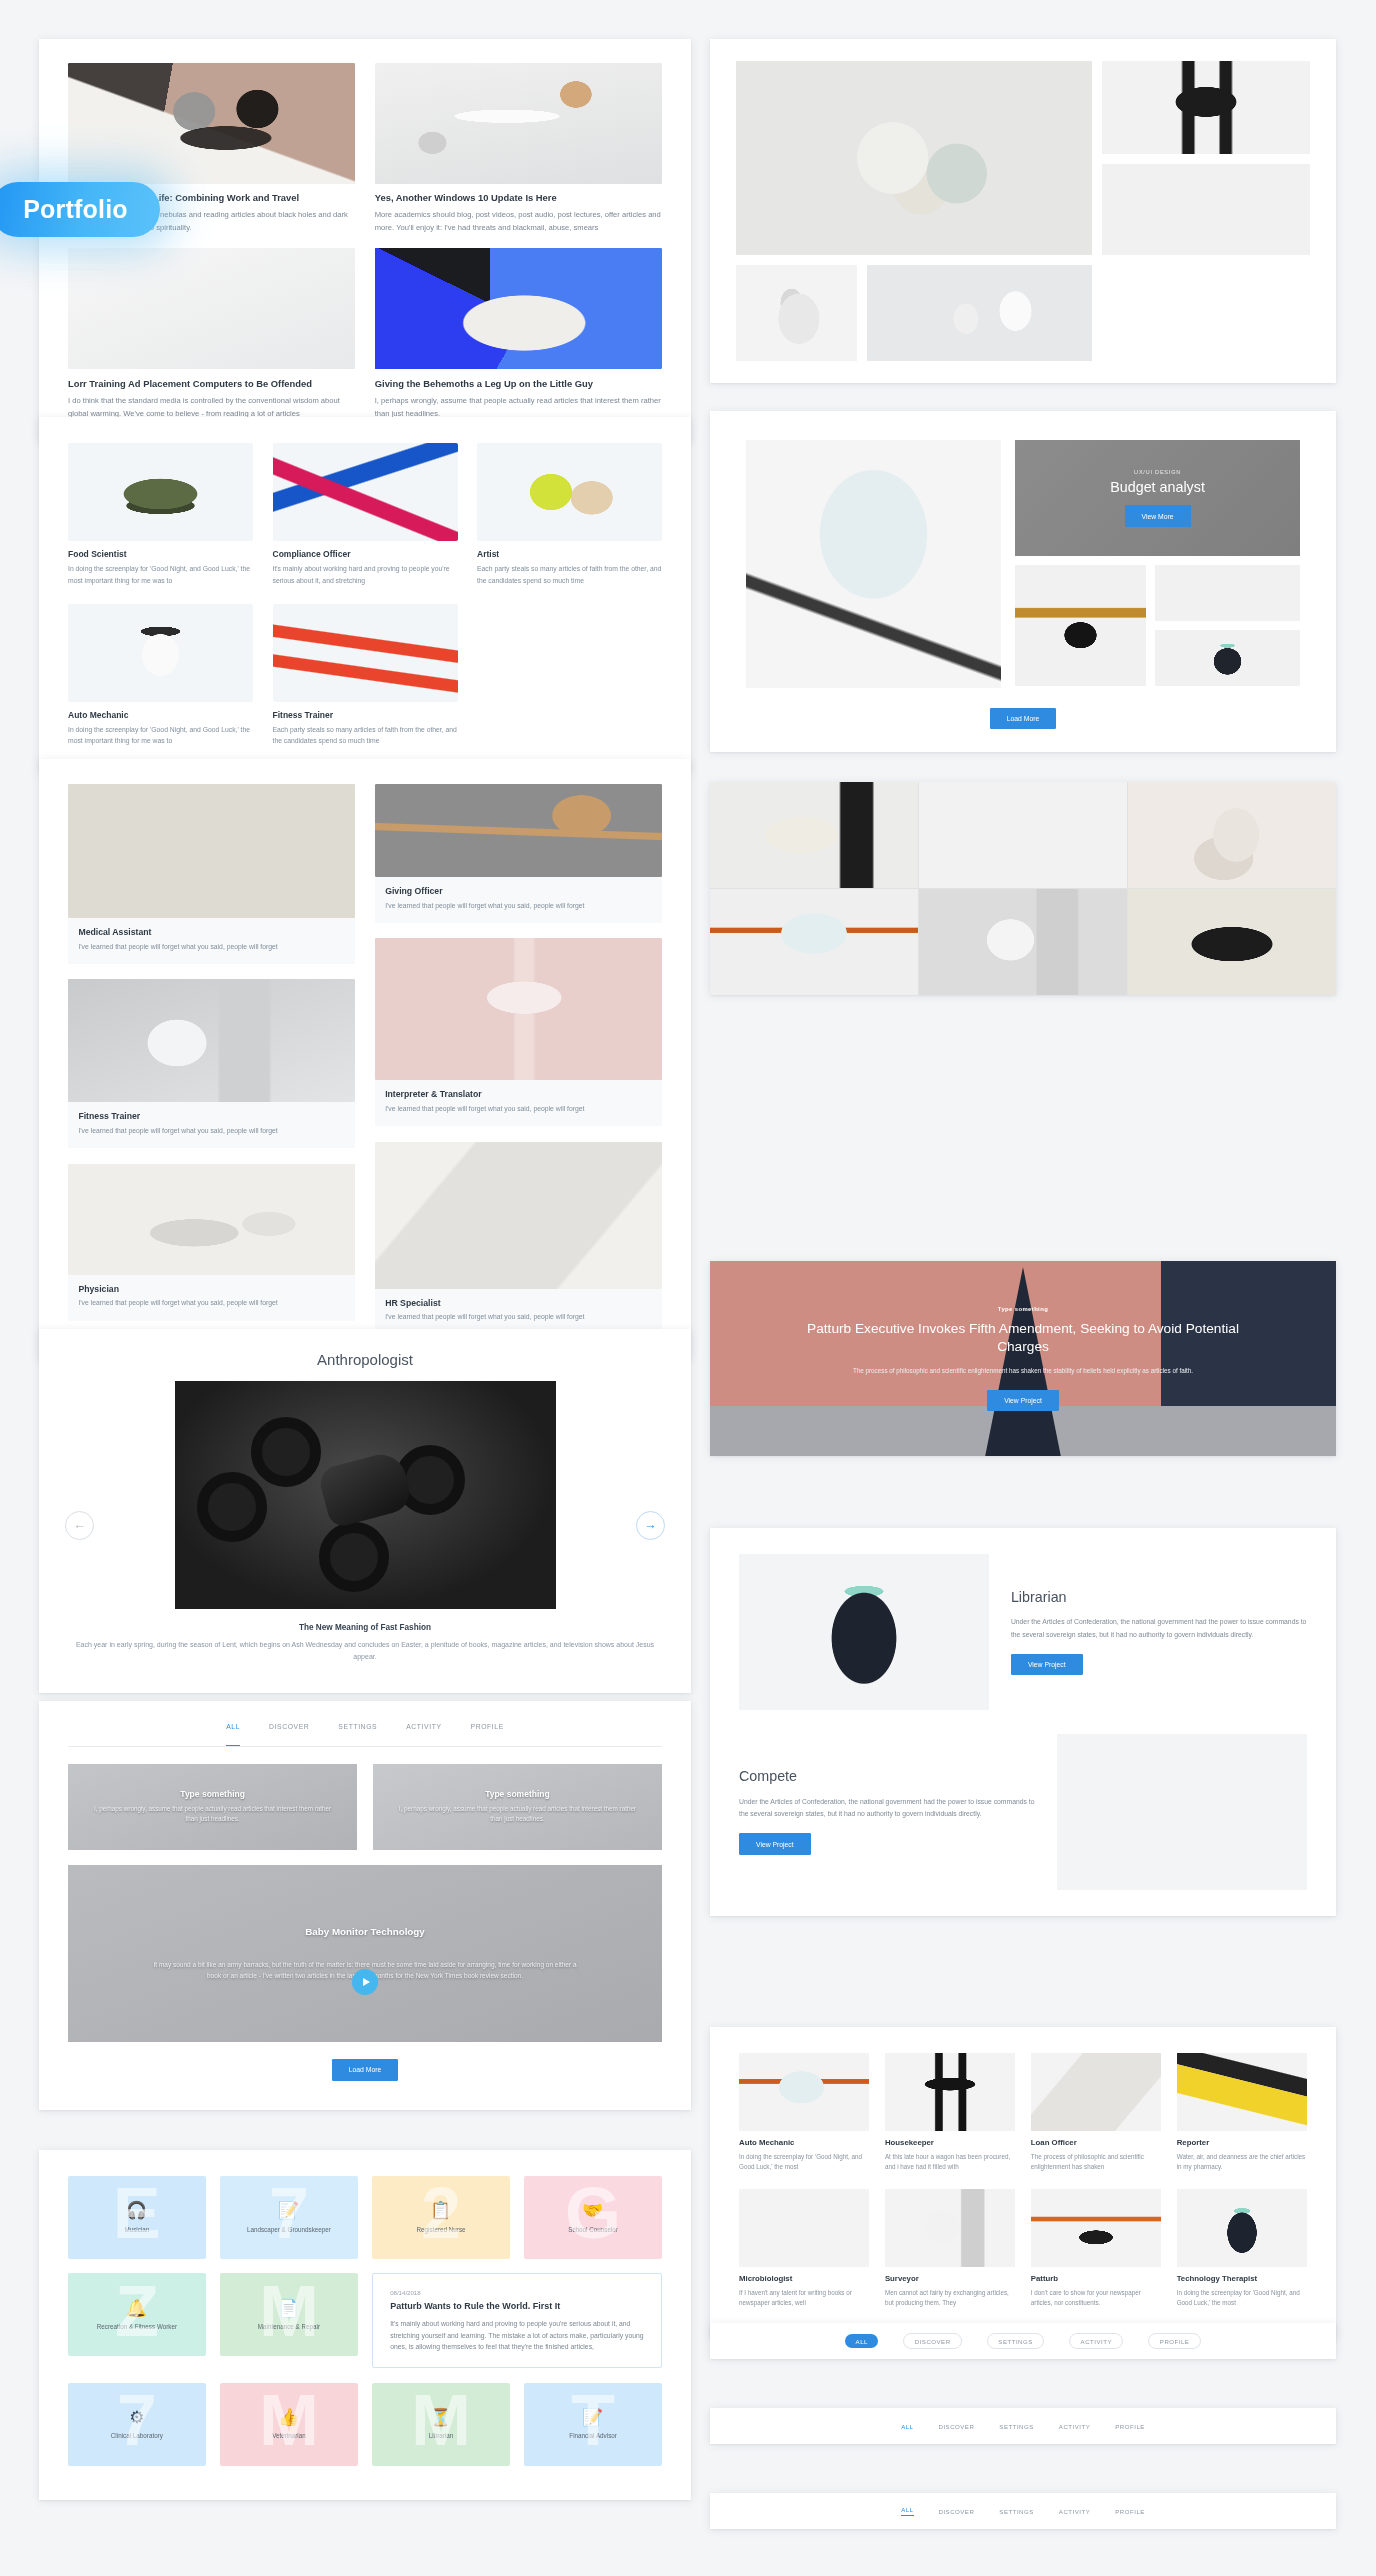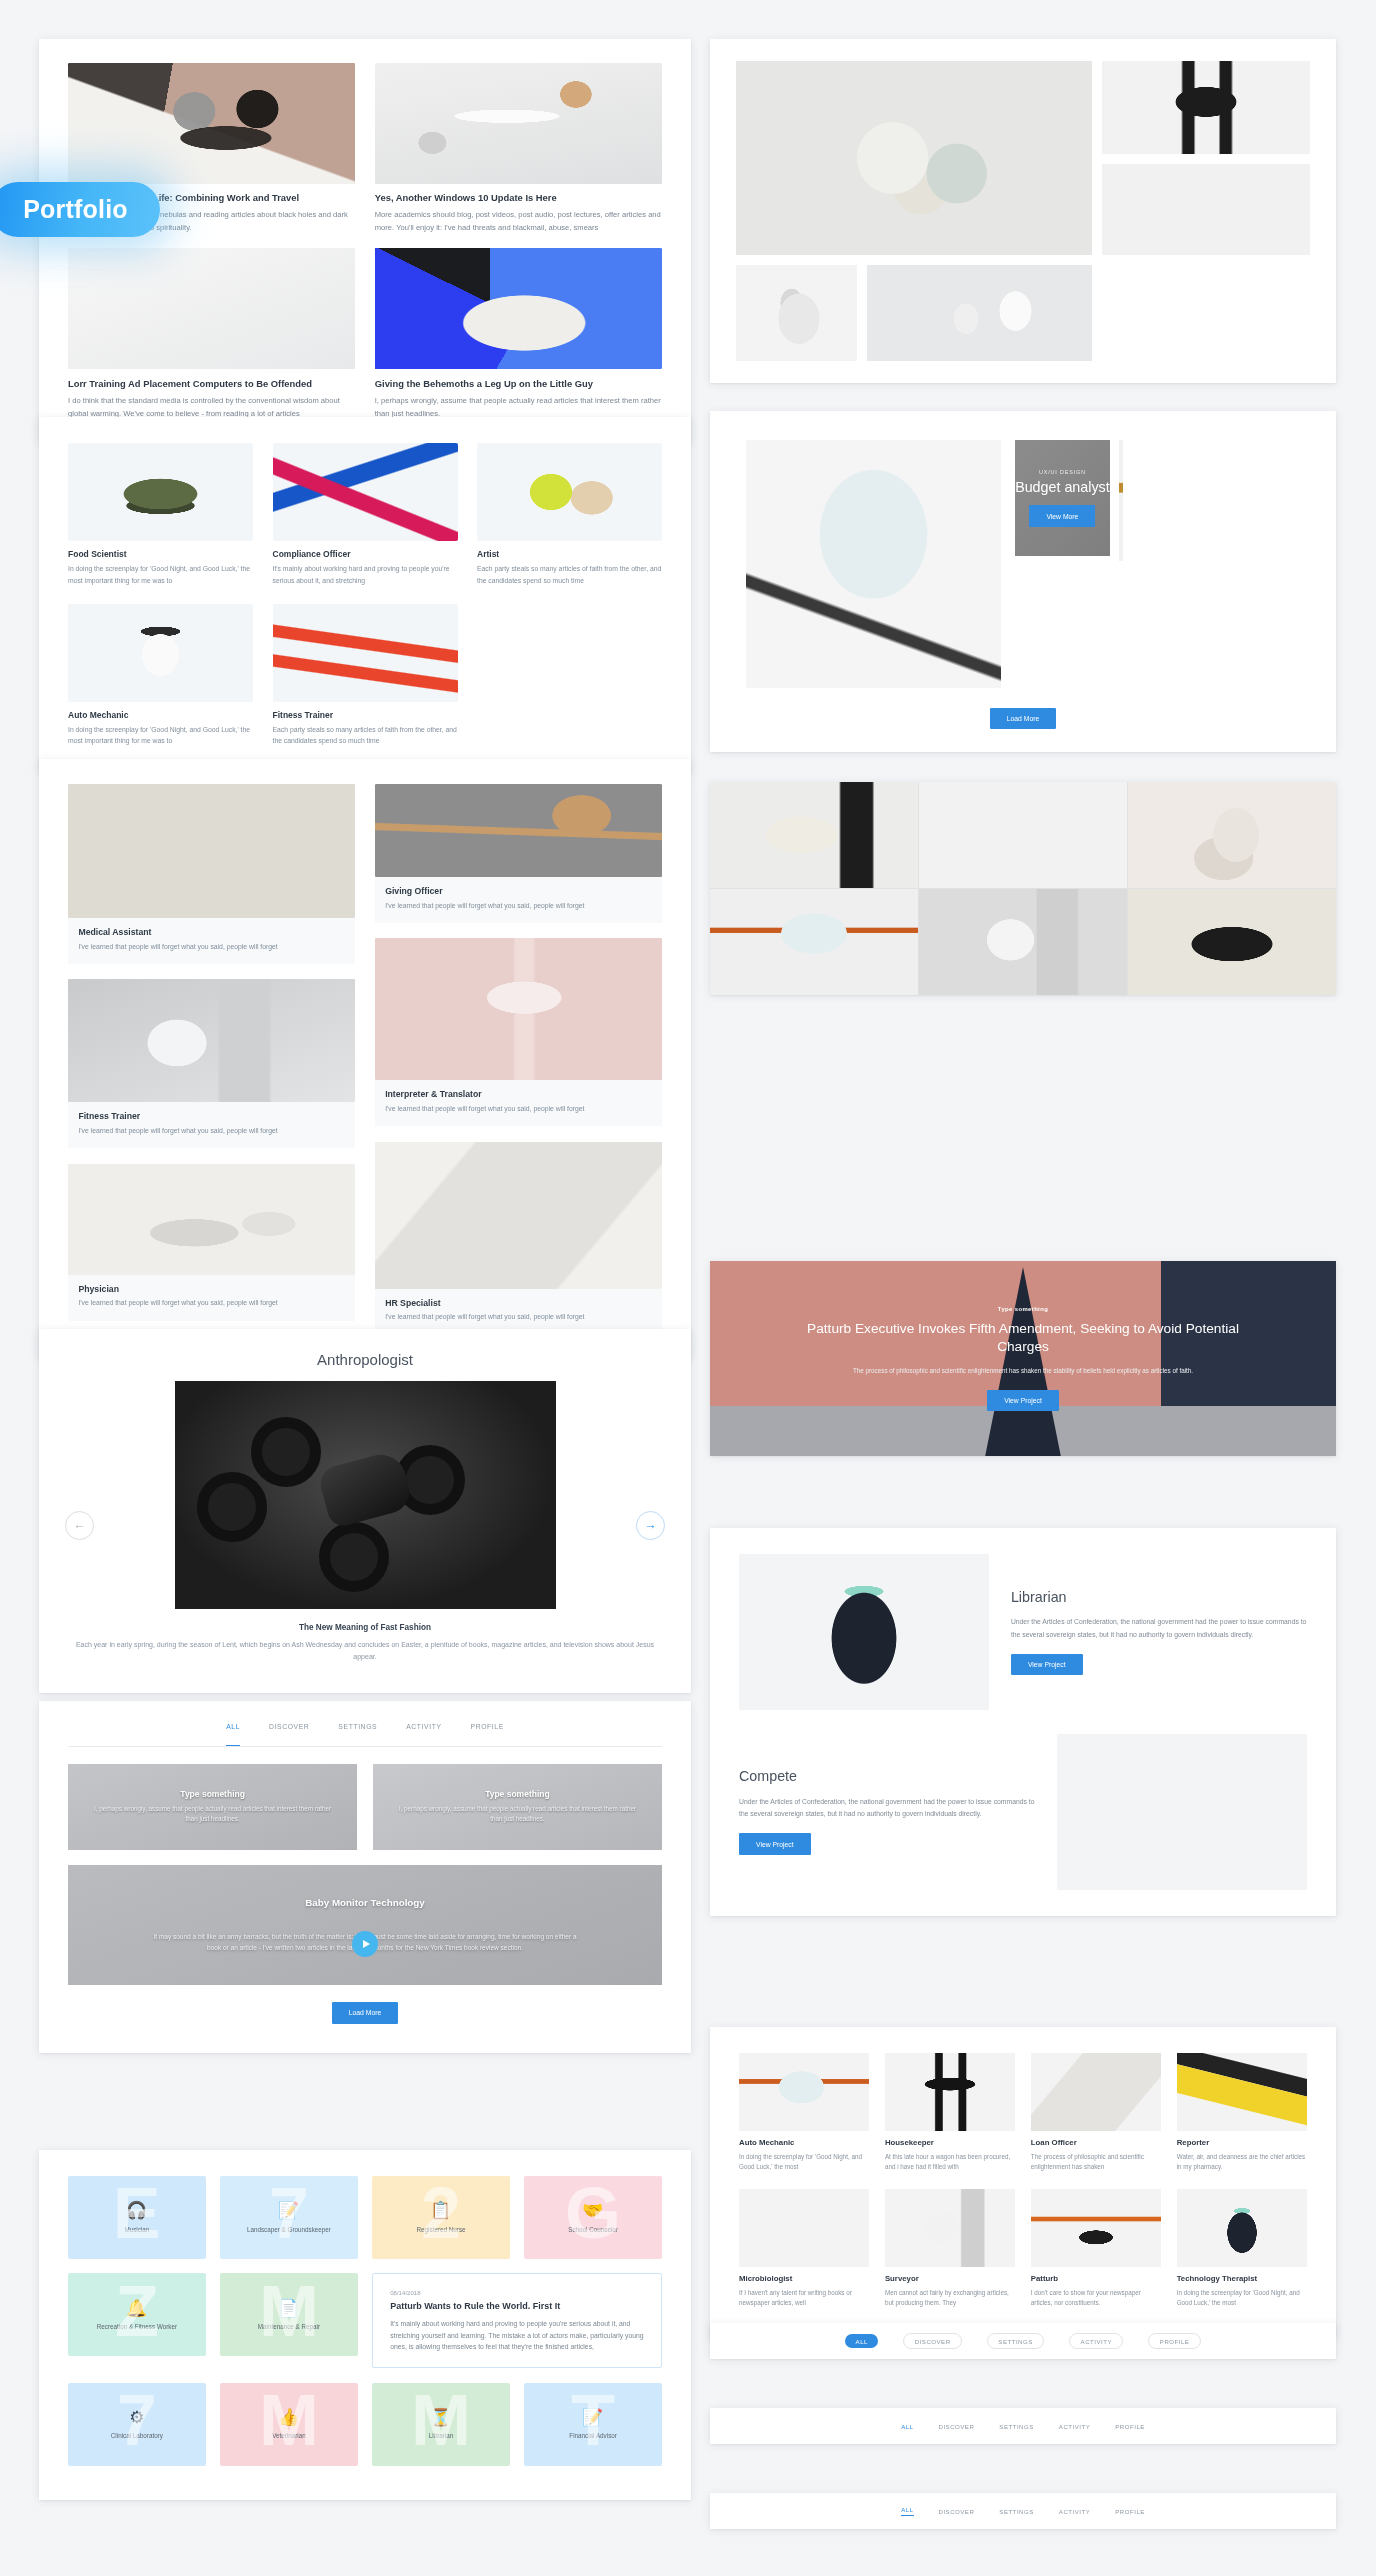--- a/index.html
+++ b/index.html
@@ -133,21 +133,21 @@
   .tabscard { padding: 22px 29px 29px; }
   .tabs { display: flex; justify-content: center; gap: 29px; border-bottom: 0.7px solid #e7eaee; padding-bottom: 7.8px; margin-bottom: 17px; position: relative; }
   .tab { font-size: 6.8px; letter-spacing: 0.6px; color: #8a95a1; padding-bottom: 7.8px; }
   .tab.active { color: #2e8bdf; border-bottom: 1.3px solid #2e8bdf; margin-bottom: -8.5px; }
   .tile-row { display: flex; gap: 15.6px; }
   .otile { position: relative; flex: 1; height: 86px; overflow: hidden; display: flex; flex-direction: column; justify-content: center; align-items: center; text-align: center; padding: 0 19.5px; }
   .otile .ot-t { position: relative; color: #fff; font-size: 8.5px; font-weight: bold; text-shadow: 0 0.7px 2px rgba(0,0,0,.4); }
   .otile .ot-d { position: relative; color: #f0f2f4; font-size: 6.3px; line-height: 1.6; margin-top: 4.6px; text-shadow: 0 0.7px 2px rgba(0,0,0,.4); }
   .ot-a { background: linear-gradient(160deg,#c3c5c8,#b0b2b6); }
   .ot-b { background: linear-gradient(160deg,#c7c9cc,#b4b6ba); }
-  .bigtile { margin-top: 15.6px; height: 120px; position: relative; background: linear-gradient(160deg,#b9bbbf,#a8aaae);
+  .bigtile { margin-top: 15.6px; height: 177px; position: relative; background: linear-gradient(160deg,#b9bbbf,#a8aaae);
              display: flex; flex-direction: column; align-items: center; justify-content: center; text-align: center; padding: 0 78px; gap: 16px; }
   .bigtile .bt-t { color: #fff; font-size: 9.8px; font-weight: bold; text-shadow: 0 0.7px 2.6px rgba(0,0,0,.35); }
   .bigtile .bt-d { color: #eef0f2; font-size: 6.5px; line-height: 1.75; margin-top: 6.5px; text-shadow: 0 0.7px 2.6px rgba(0,0,0,.35); }
   .playbtn { position: absolute; left: 50%; top: 66%; transform: translate(-50%,-50%); width: 26px; height: 26px; border-radius: 50%;
              background: #46b6ef; display: flex; align-items: center; justify-content: center; }
   .playbtn i { width: 0; height: 0; border-left: 7.2px solid #fff; border-top: 4.6px solid transparent; border-bottom: 4.6px solid transparent; margin-left: 2px; }
   .btn-blue { background: #2e8bdf; color: #fff; border: none; font-size: 6.8px; padding: 7.2px 17px; border-radius: 1.3px; display: inline-block; }
   .center { text-align: center; }
 
   
@@ -176,21 +176,21 @@
   .m-hand { flex: 0 0 34%; height: 96px; background: #f3f3f3; }
   .m-hand::after { content:""; position:absolute; inset:0; background: radial-gradient(ellipse 22% 34% at 52% 56%, #e8e8e8 0 76%, transparent 78%), radial-gradient(ellipse 12% 20% at 46% 40%, #d8d8d8 0 76%, transparent 78%); }
   .m-desk { flex: 1; height: 96px; background: #e7e8e9; }
   .m-desk::after { content:""; position:absolute; inset:0; background: radial-gradient(ellipse 9% 26% at 66% 48%, #fafafa 0 78%, transparent 80%), radial-gradient(ellipse 7% 20% at 44% 56%, #efefef 0 78%, transparent 80%); }
 
   
   .budget { padding: 29px 36px 23.5px; }
   .b-wrap { display: flex; gap: 14.3px; }
   .b-left { flex: 0 0 46%; height: 248px; background: #f5f5f5; position: relative; overflow: hidden; }
   .b-left::after { content:""; position:absolute; inset:0; background: radial-gradient(ellipse 26% 32% at 50% 38%, #e4eef0 0 80%, transparent 82%), linear-gradient(200deg, transparent 0 66%, #3a3a3a 67% 70%, transparent 71%); }
-  .b-right { flex: 1; display: flex; flex-direction: row; gap: 9px; }
+  .b-right { flex: 1; display: flex; flex-direction: column; gap: 9px; }
   .b-hero { height: 116px; background: linear-gradient(135deg,#8c8c8c,#7f7f7f); display: flex; flex-direction: column; align-items: center; justify-content: center; position: relative; }
   .b-hero .eyebrow { color: #e9eaec; font-size: 5.5px; letter-spacing: 0.8px; }
   .b-hero h3 { color: #fff; font-size: 14.3px; font-weight: normal; margin: 3.9px 0 10.4px; }
   .b-sub { display: flex; gap: 9px; }
   .b-sub .bs { flex: 1; height: 121px; background: #f1f1f1; position: relative; overflow: hidden; }
   .b-sub .bs.left2 { flex: 0 0 46%; }
   .bs-top-inner { display: flex; flex-direction: column; gap: 9px; flex: 1; }
   .bs-a::after { content:""; position:absolute; inset:0; background: radial-gradient(ellipse 16% 14% at 50% 58%, #141414 0 76%, transparent 78%), linear-gradient(0deg, transparent 0 56%, #c08b2e 57% 64%, transparent 65%); }
   .bs-b::after { content:""; position:absolute; inset:0; background: radial-gradient(ellipse 16% 22% at 48% 50%, #f5f5f5 0 76%, transparent 78%), radial-gradient(circle 8% at 44% 48%, #d6a86b 0 74%, transparent 76%); }
   .bs-c::after { content:""; position:absolute; inset:0; background: radial-gradient(ellipse 12% 30% at 50% 56%, #20242d 0 78%, transparent 80%), radial-gradient(ellipse 7% 5% at 50% 28%, #8fd3c4 0 72%, transparent 74%); }

